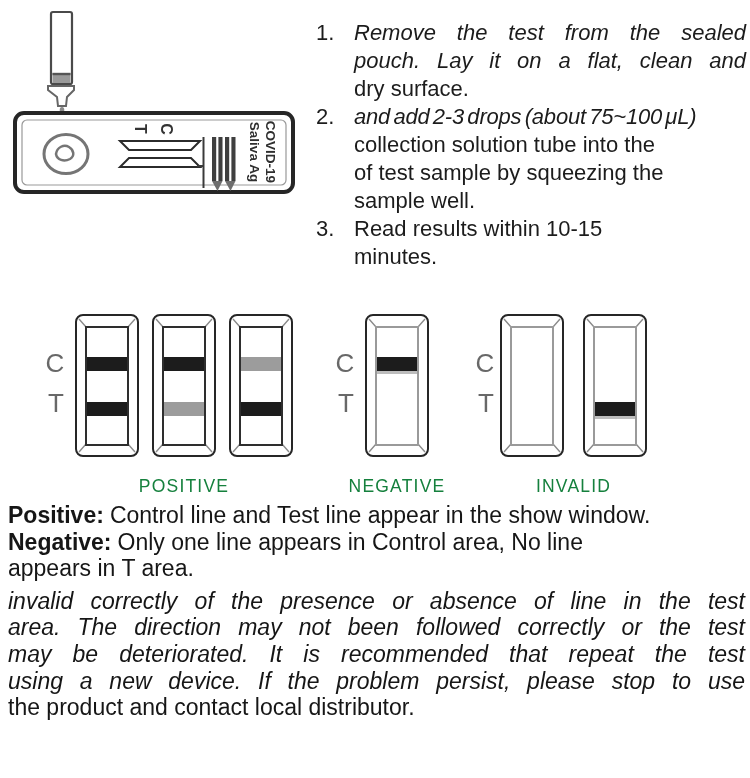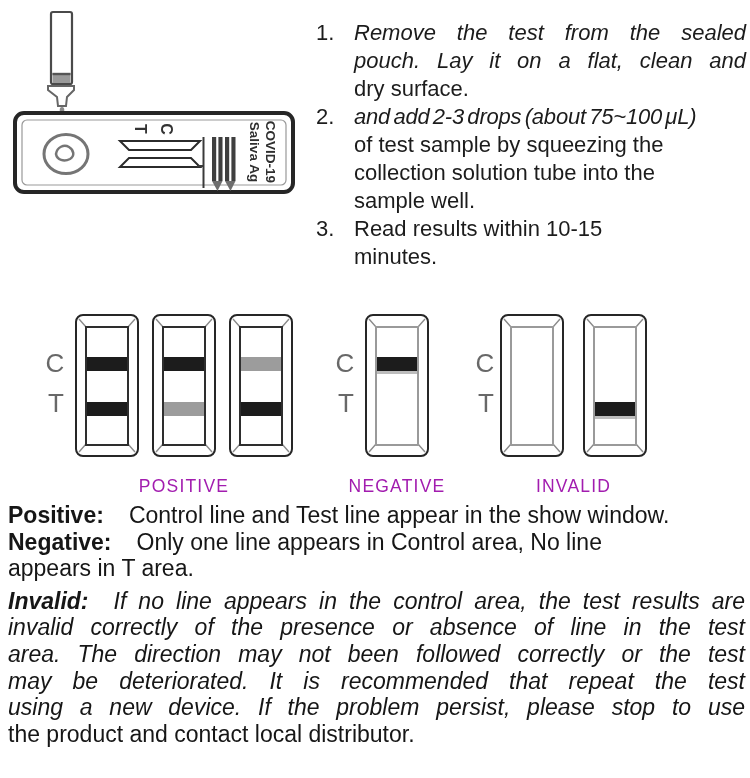--- a/index.html
+++ b/index.html
@@ -28,26 +28,26 @@
     border:2px solid #2e2e2e; }
   .cassette.alt .window { border-color:#9a9a9a; }
   .band { position:absolute; left:10px; right:10px; height:14px; }
   .band-c { top:41px; }
   .band-t { top:86px; }
   .cassette.alt .band { box-shadow:0 3px 0 #bdbdbd; }
   .bevels { position:absolute; left:-2.5px; top:-2.5px; width:64px; height:143px; }
   .ct-label { position:absolute; width:24px; text-align:center;
     font-size:26px; line-height:24px; color:#686868; }
   .caption { position:absolute; top:476px; font-size:17.5px; letter-spacing:1.2px;
-    color:#a21caf; text-align:center; }
+    color:#15803d; text-align:center; }
 
   
   .interp { position:absolute; left:8px; top:502px; width:737px;
     font-size:23px; line-height:26.6px; color:#161616; }
-  .p-line b { margin-right:25px; }
+  .p-line b { margin-right:6px; }
   .invalid-para { margin-top:6px; }
 </style>
 </head>
 <body>
 
 <div class="page">
 
   <svg class="diagram-svg" width="320" height="205" viewBox="0 0 320 205">
 
     <rect x="51" y="12" width="21" height="72" rx="2" fill="#fff" stroke="#4a4a4a" stroke-width="2.2"></rect>
@@ -92,22 +92,22 @@
       <div class="lines">
         <div class="stretch">Remove the test from the sealed</div>
         <div class="stretch">pouch. Lay it on a flat, clean and</div>
         <div>dry surface.</div>
       </div>
     </div>
     <div class="item">
       <div class="num">2.</div>
       <div class="lines">
         <div class="tight">and add 2-3 drops (about 75~100 μL)</div>
+        <div>collection solution tube into the</div>
         <div>of test sample by squeezing the</div>
-        <div>collection solution tube into the</div>
         <div>sample well.</div>
       </div>
     </div>
     <div class="item">
       <div class="num">3.</div>
       <div class="lines">
         <div>Read results within 10-15</div>
         <div>minutes.</div>
       </div>
     </div>
@@ -179,23 +179,20 @@
 
   <div class="interp">
     <div class="p-line">
       <b>Positive:</b><span>Control line and Test line appear in the show window.</span>
     </div>
     <div class="p-line">
       <b>Negative:</b><span>Only one line appears in Control area, No line</span>
     </div>
     <div class="p-line">appears in T area.</div>
     <div class="invalid-para">
-      <div class="p-line stretch">
-        <b>Invalid:</b><span>If no line appears in the control area, the test results are</span>
-      </div>
       <div class="stretch">invalid correctly of the presence or absence of line in the test</div>
       <div class="stretch">area. The direction may not been followed correctly or the test</div>
       <div class="stretch">may be deteriorated. It is recommended that repeat the test</div>
       <div class="stretch">using a new device. If the problem persist, please stop to use</div>
       <div>the product and contact local distributor.</div>
     </div>
   </div>
 
 </div>
 

